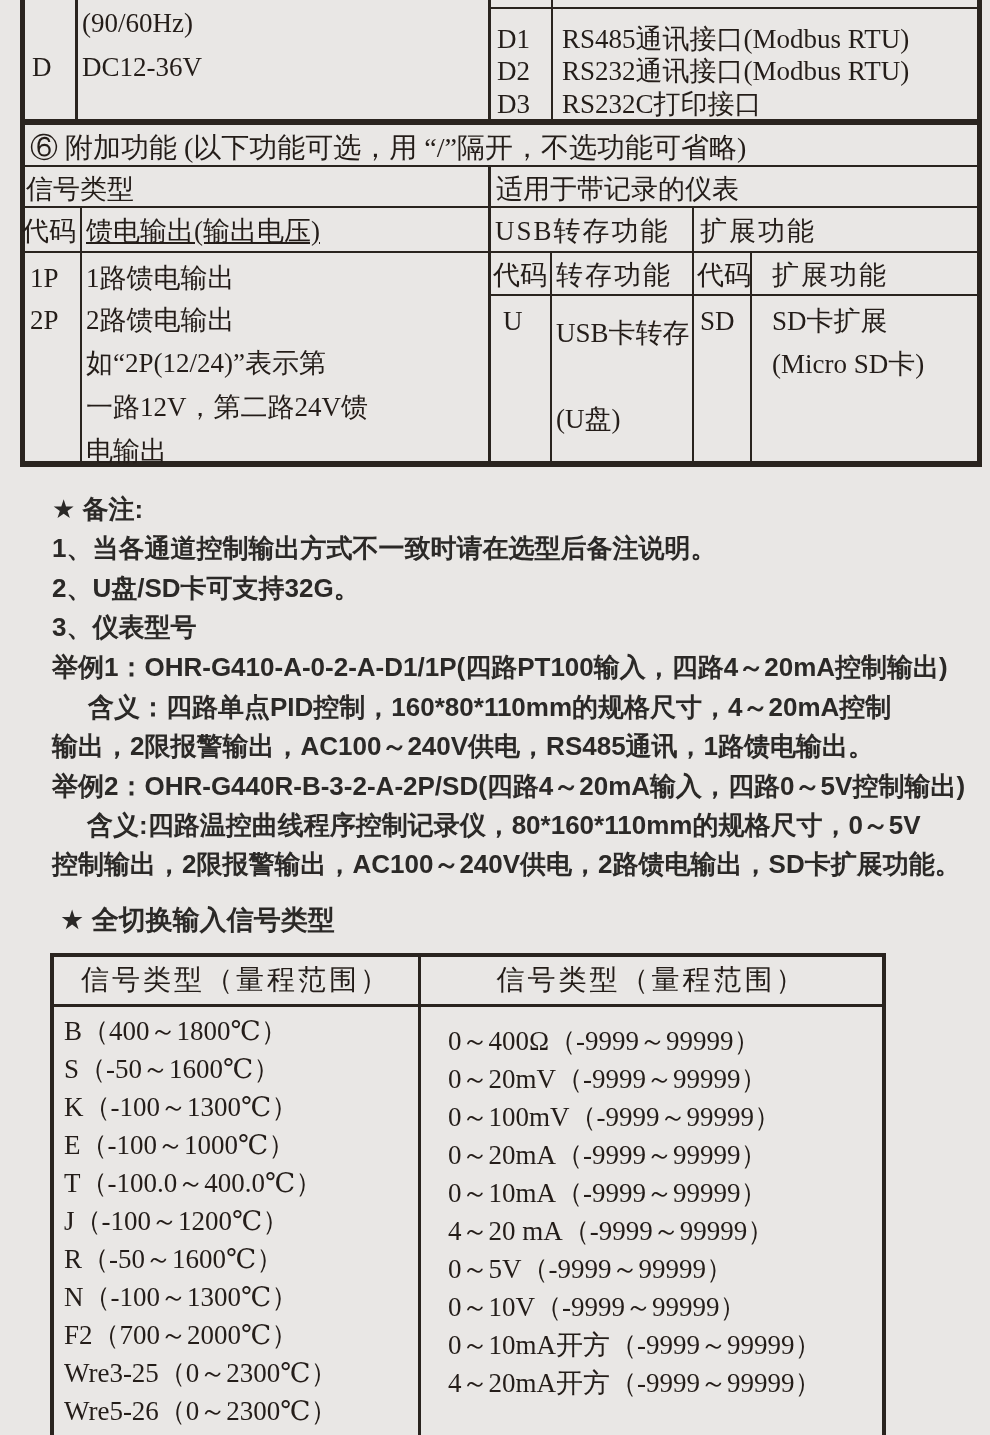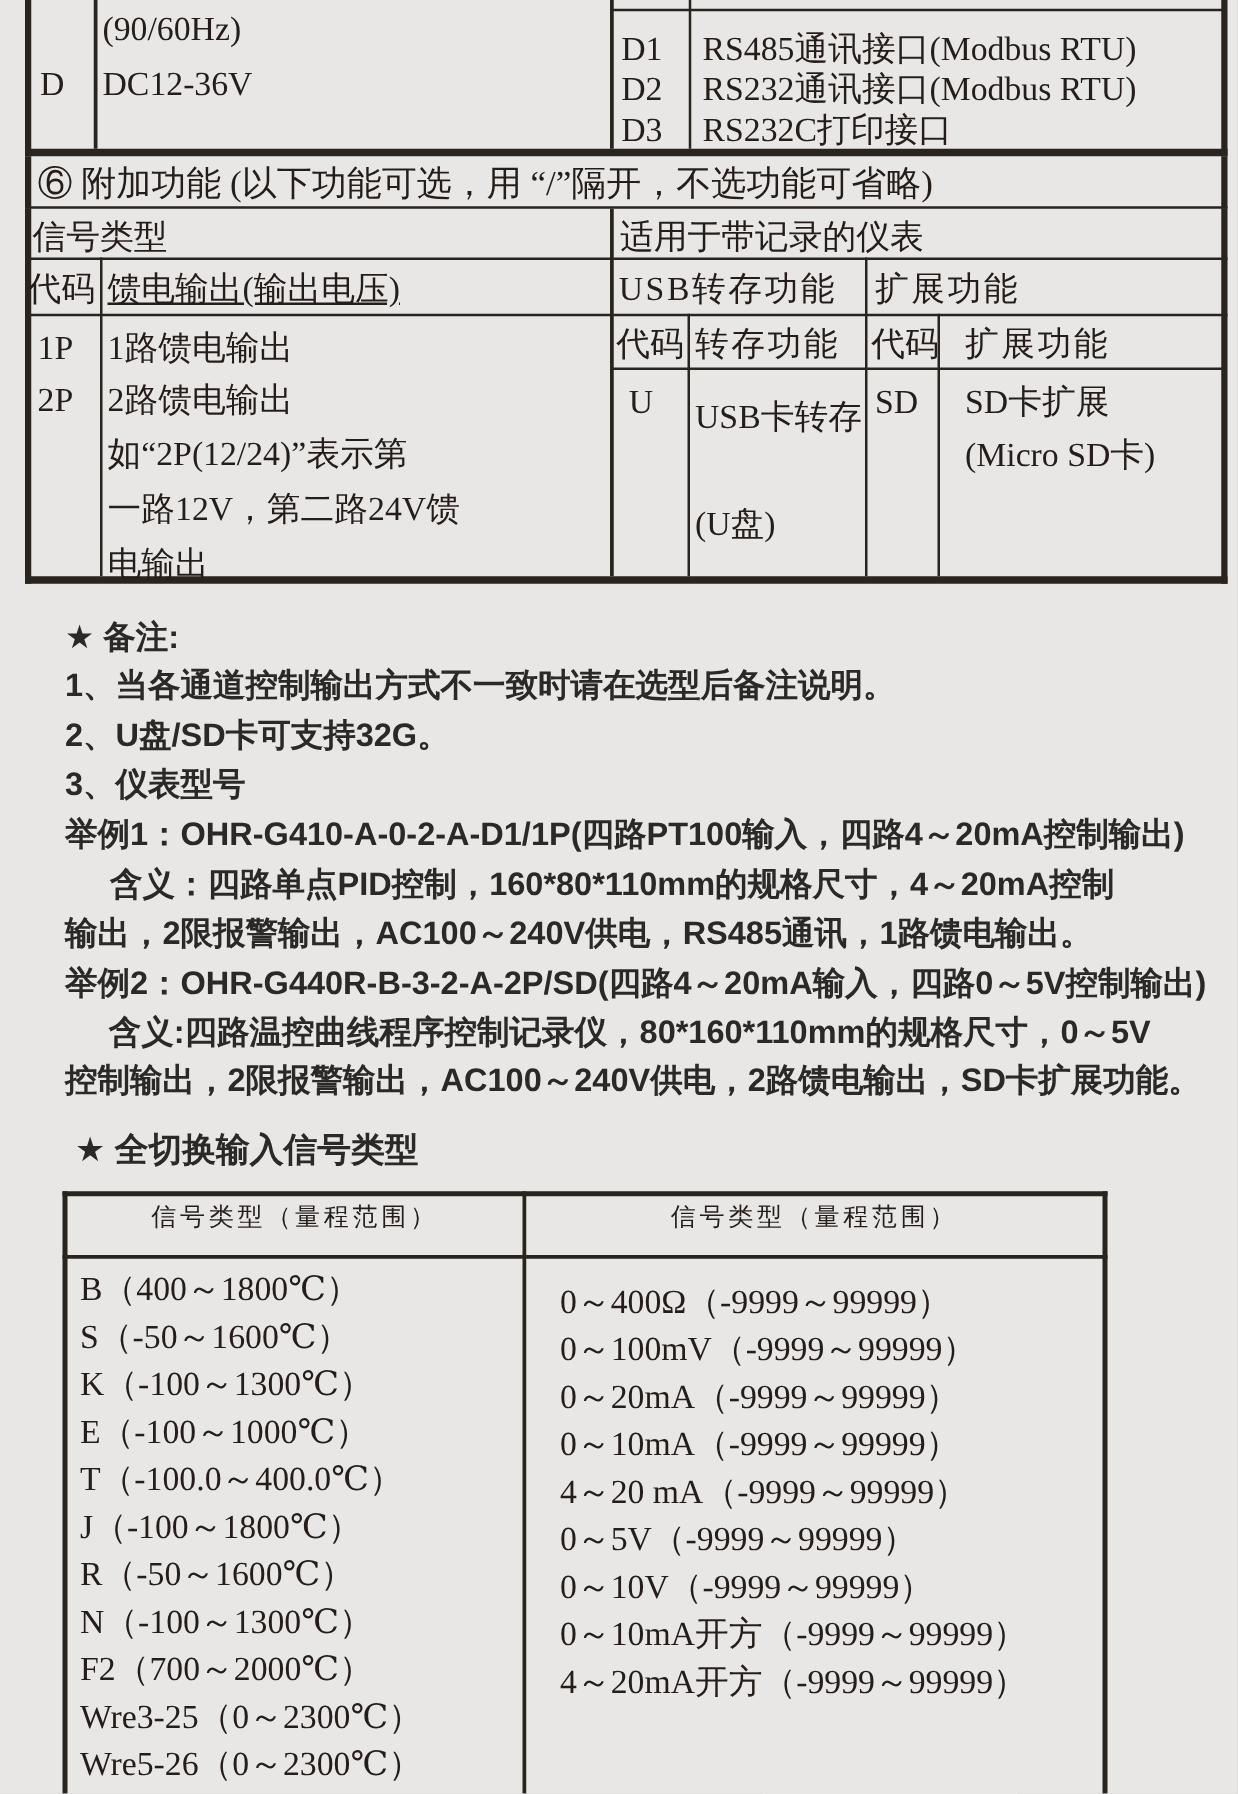--- a/index.html
+++ b/index.html
@@ -11,21 +11,21 @@
   .ln{position:absolute;background:#2a241f;}
   .tx{
     position:absolute;font-family:"Liberation Serif","DejaVu Serif",serif;
     font-size:27px;color:#241d19;white-space:nowrap;line-height:1.18;
   }
   .tx.sp{letter-spacing:2px;}
   .nt{
     position:absolute;font-family:"Liberation Sans","DejaVu Sans",sans-serif;
     font-weight:700;font-size:26px;color:#2b2927;white-space:nowrap;line-height:1.2;
   }
-  .hdrc{position:absolute;text-align:center;font-size:20px;letter-spacing:3px;}
+  .hdrc{position:absolute;text-align:center;font-size:28px;letter-spacing:3px;}
   .col{position:absolute;}
   .col .row{height:38px;font-size:27px;color:#241d19;white-space:nowrap;
     font-family:"Liberation Serif","DejaVu Serif",serif;}
 </style>
 </head>
 <body>
 
 <div class="page">
 
   <div>
@@ -125,30 +125,31 @@
 
     <div class="tx hdrc" style="left:54px;top:963px;width:364px;">信号类型（量程范围）</div>
     <div class="tx hdrc" style="left:421px;top:963px;width:461px;">信号类型（量程范围）</div>
 
     <div class="col" style="left:64px;top:1013px;">
       <div class="row">B（400～1800℃）</div>
       <div class="row">S（-50～1600℃）</div>
       <div class="row">K（-100～1300℃）</div>
       <div class="row">E（-100～1000℃）</div>
       <div class="row">T（-100.0～400.0℃）</div>
-      <div class="row">J（-100～1800℃）</div>
+      <div class="row">J（-100～1200℃）</div>
       <div class="row">R（-50～1600℃）</div>
       <div class="row">N（-100～1300℃）</div>
       <div class="row">F2（700～2000℃）</div>
       <div class="row">Wre3-25（0～2300℃）</div>
       <div class="row">Wre5-26（0～2300℃）</div>
     </div>
 
     <div class="col" style="left:448px;top:1023px;">
       <div class="row">0～400Ω（-9999～99999）</div>
+      <div class="row">0～20mV（-9999～99999）</div>
       <div class="row">0～100mV（-9999～99999）</div>
       <div class="row">0～20mA（-9999～99999）</div>
       <div class="row">0～10mA（-9999～99999）</div>
       <div class="row">4～20 mA（-9999～99999）</div>
       <div class="row">0～5V（-9999～99999）</div>
       <div class="row">0～10V（-9999～99999）</div>
       <div class="row">0～10mA开方（-9999～99999）</div>
       <div class="row">4～20mA开方（-9999～99999）</div>
     </div>
   </div>

